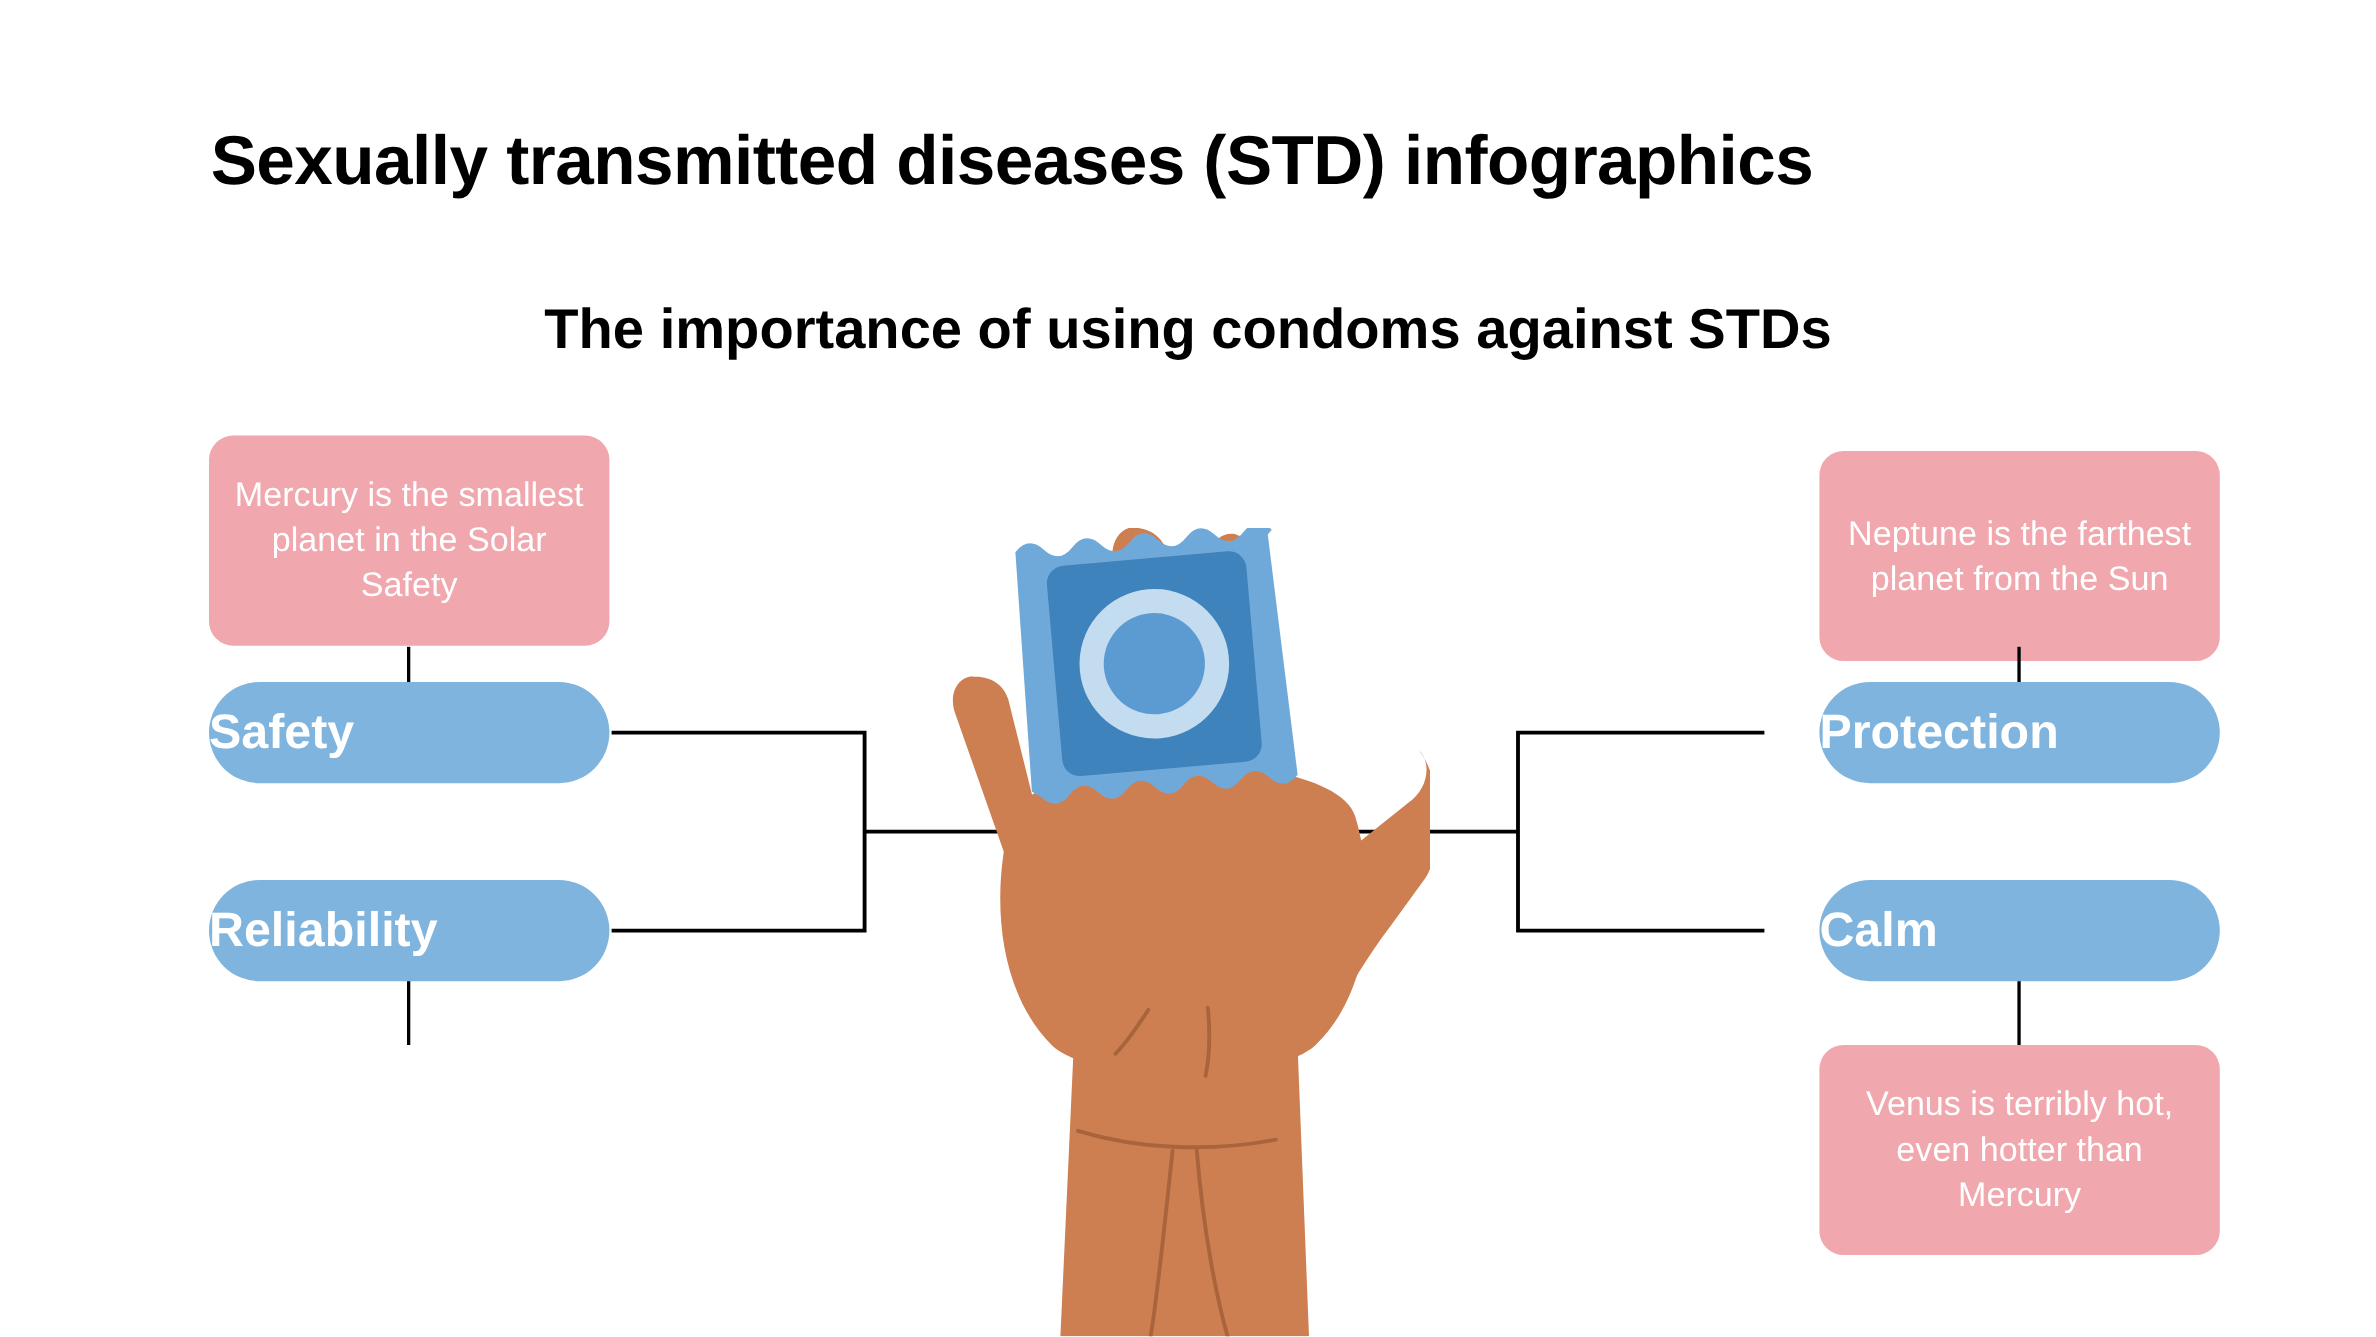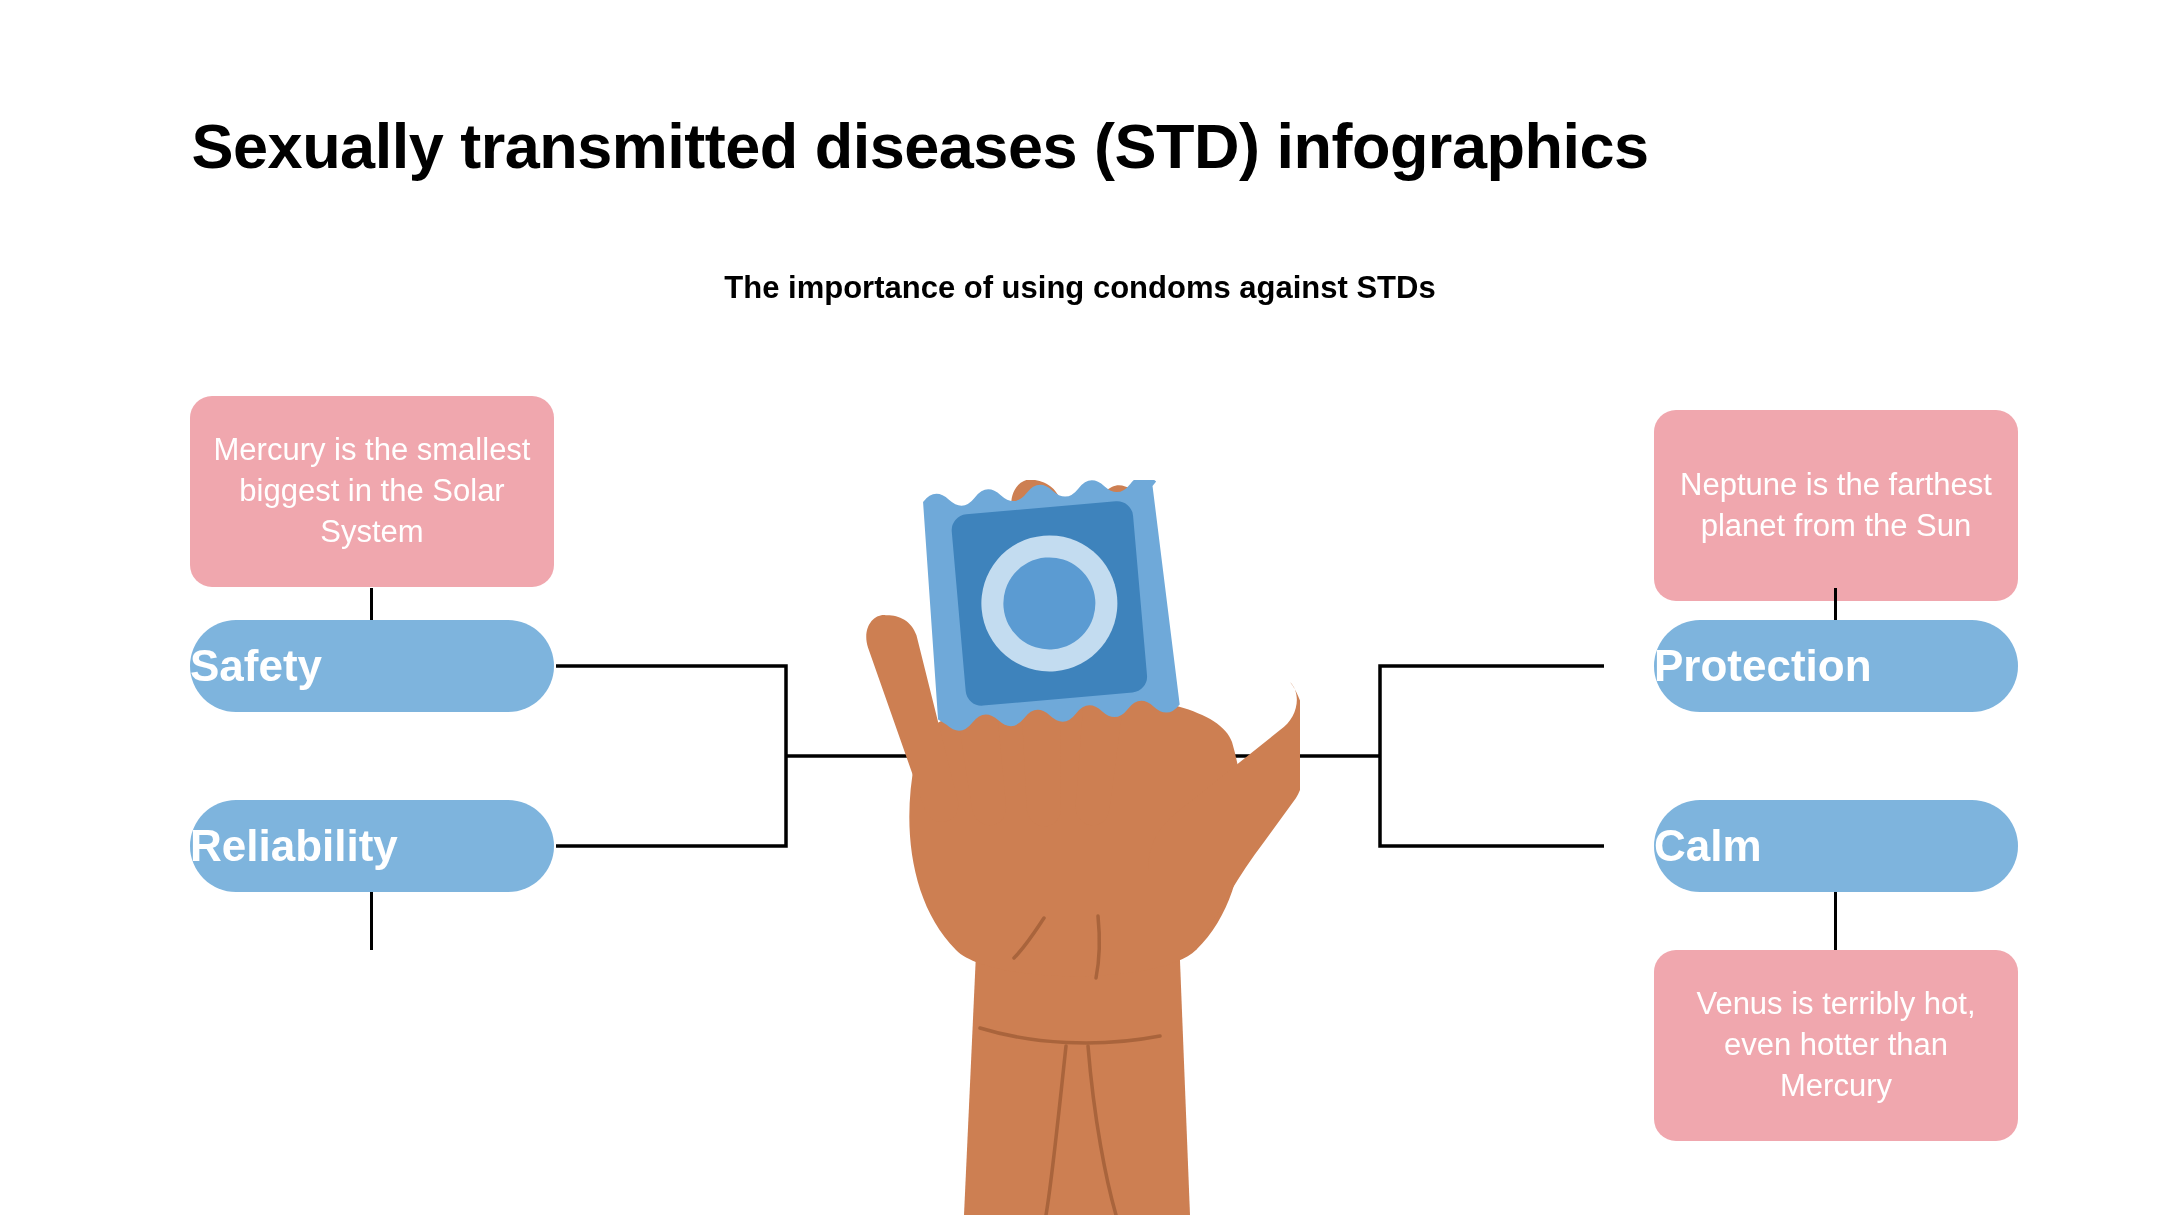--- a/index.html
+++ b/index.html
@@ -16,21 +16,21 @@
   .title{
     position:absolute;left:0;top:113px;width:1840px;
     text-align:center;
     font-size:63px;font-weight:bold;color:#000000;
     letter-spacing:-0.5px;line-height:1.05;
     white-space:nowrap;
   }
   .subtitle{
     position:absolute;left:0;top:272px;width:2160px;
     text-align:center;
-    font-size:31px;font-weight:bold;color:#000000;
+    font-size:51px;font-weight:bold;color:#000000;
     line-height:1.05;white-space:nowrap;
   }
 
   
   .pink-card{
     position:absolute;
     width:364px;height:191px;
     background:#f0a7ae;
     border-radius:22px;
     display:flex;align-items:center;justify-content:center;
@@ -150,21 +150,21 @@
         <rect x="34" y="30" width="182" height="192" rx="16" ry="16" fill="#3e83bc"></rect>
 
         <circle cx="125" cy="126" r="68" fill="#c3dcf0"></circle>
 
         <circle cx="125" cy="126" r="46" fill="#5b9bd2"></circle>
       </g>
     </svg>
   </div>
 
   <div class="pink-card" id="card-mercury">
-    <div class="ctext">Mercury is the smallest biggest in the Solar System</div>
+    <div class="ctext">Mercury is the smallest planet in the Solar Safety</div>
   </div>
   <div class="vtick" id="tick-l-top"></div>
 
   <div class="blue-pill" id="pill-safety">
     <div class="ptext">Safety</div>
   </div>
 
   <div class="blue-pill" id="pill-reliability">
     <div class="ptext">Reliability</div>
   </div>

